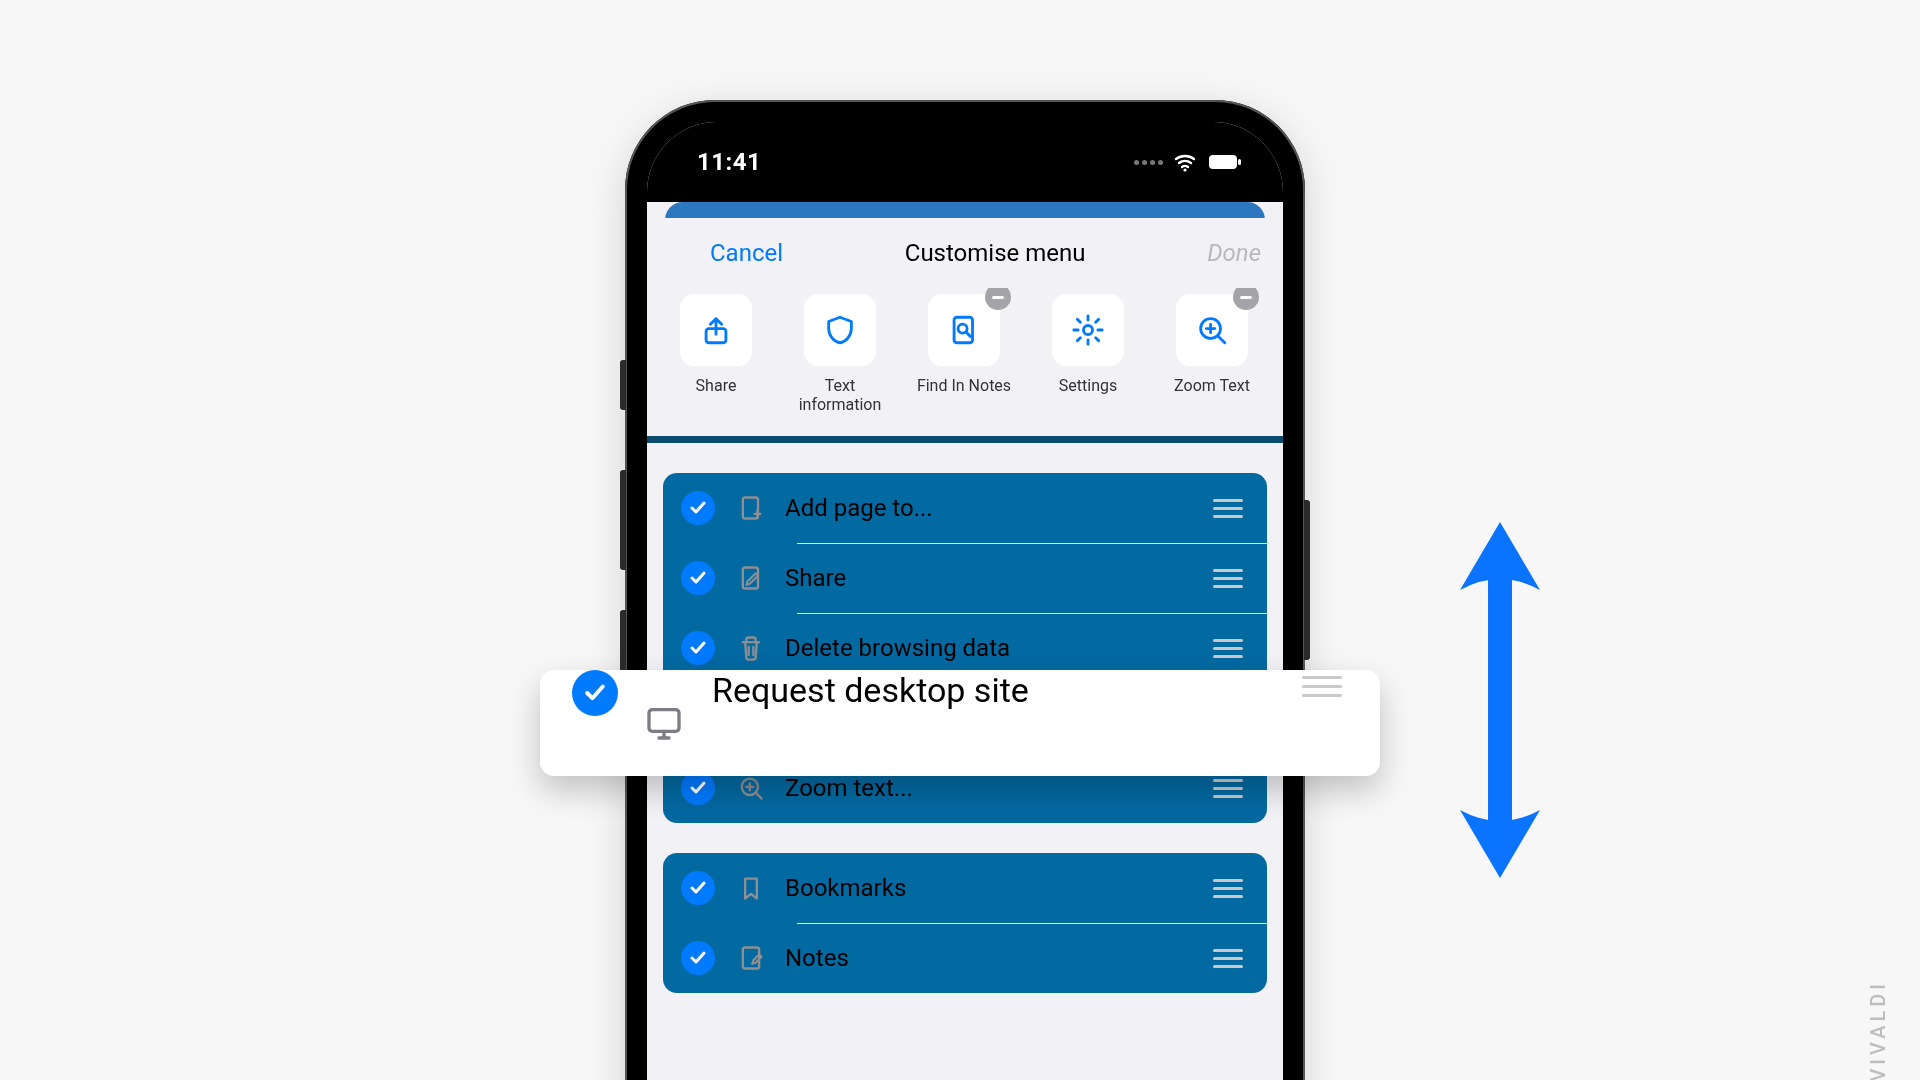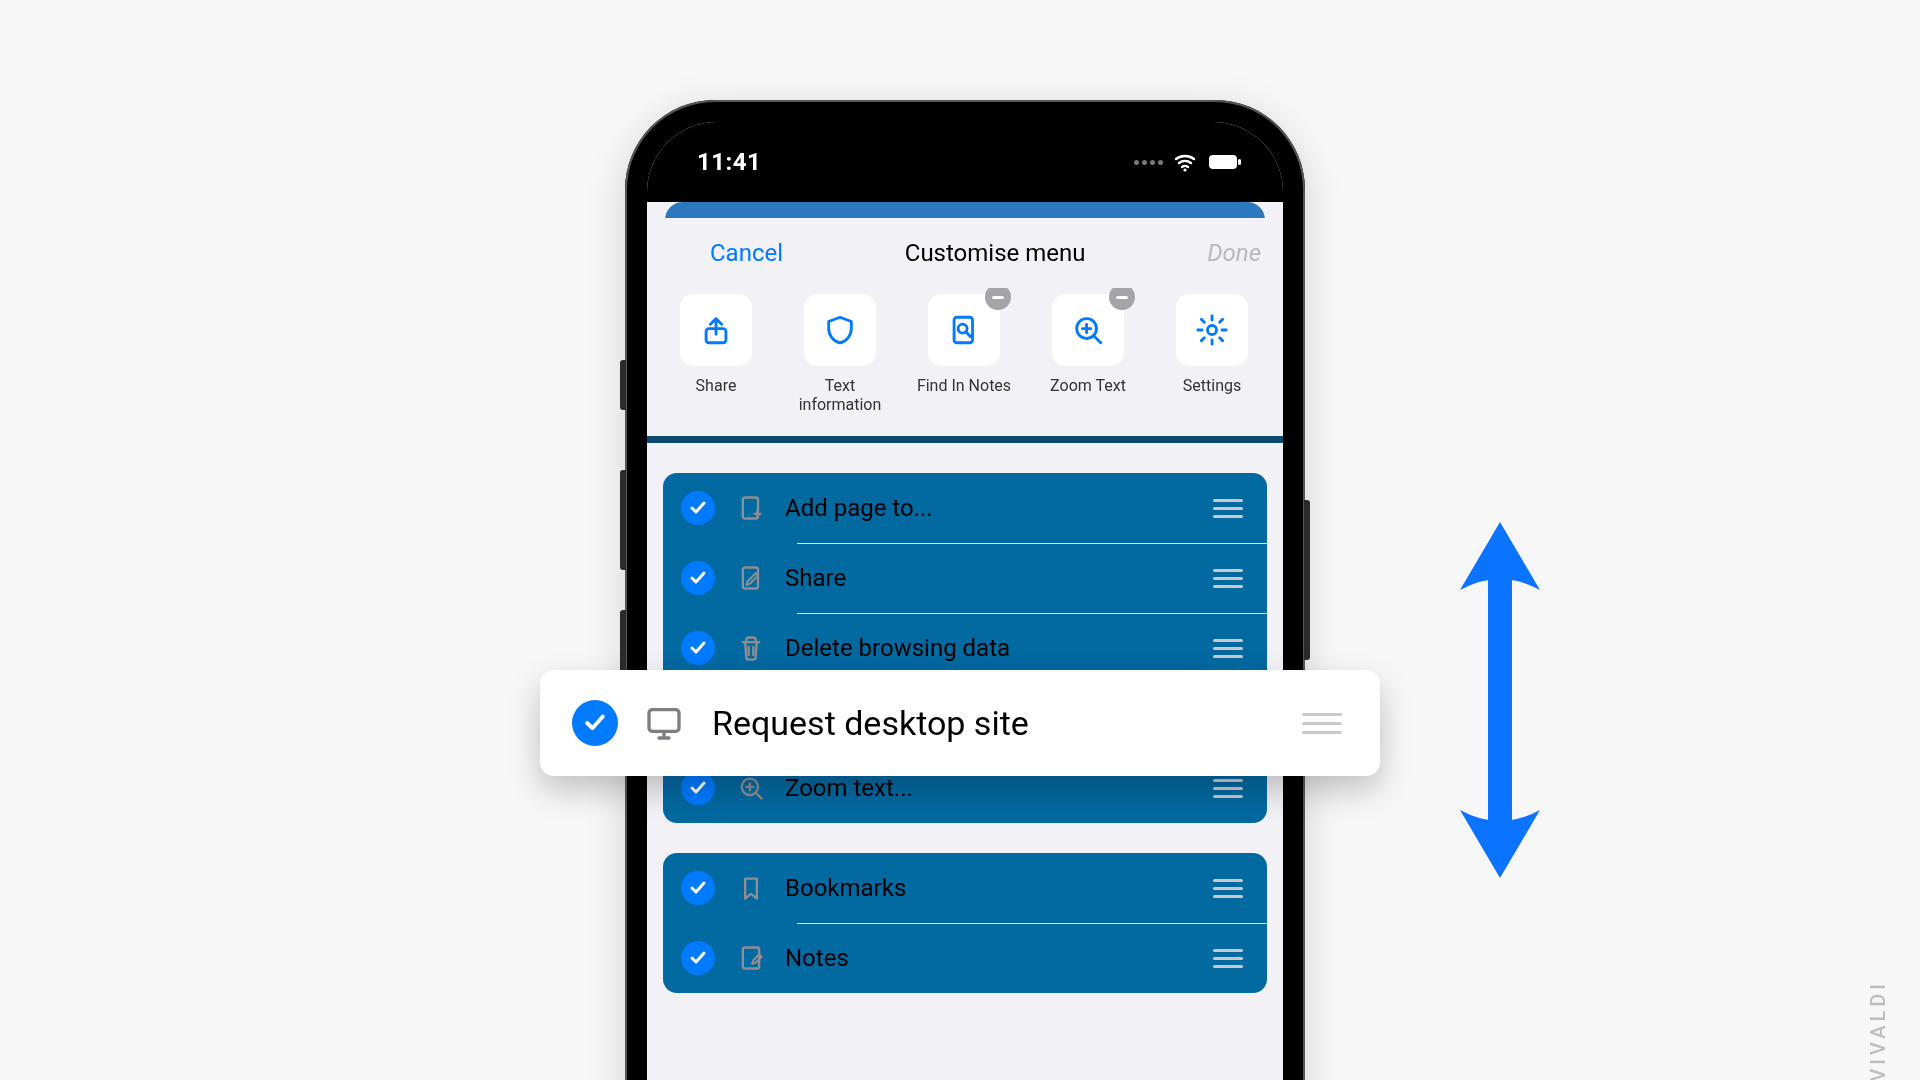--- a/index.html
+++ b/index.html
@@ -188,21 +188,20 @@
   .float-row {
     position:absolute;
     left:540px;
     top:670px;
     width:840px;
     height:106px;
     background:#fff;
     border-radius:14px;
     box-shadow:0 14px 32px rgba(0,0,0,0.22);
     display:flex;
-    align-items:center;
     padding:0 32px 0 32px;
     z-index:20;
   }
   .float-row .check { width:46px; height:46px; }
   .float-row .row-icon { margin-left:24px; width:44px; }
   .float-row .row-label { font-size:34px; margin-left:26px; }
   .float-row .grip span { width:40px; height:3px; background:#c9c9cd; }
   .float-row .grip { gap:6px; }
 
   
@@ -354,36 +353,36 @@
           <div class="tool">
     <div class="remove-badge"></div>
     <div class="tool-box">
       <svg width="34" height="34" viewBox="0 0 24 24" style="color:#007aff">
                 <use href="#i-find"></use>
               </svg>
     </div>
     <div class="tool-label">Find In Notes</div>
           </div>
           <div class="tool">
+
+    <div class="tool-box">
+      <svg width="34" height="34" viewBox="0 0 24 24" style="color:#007aff">
+                <use href="#i-gear"></use>
+              </svg>
+    </div>
+    <div class="tool-label">Settings</div>
+          </div>
+          <div class="tool">
     <div class="remove-badge"></div>
     <div class="tool-box">
       <svg width="34" height="34" viewBox="0 0 24 24" style="color:#007aff">
                 <use href="#i-zoom"></use>
               </svg>
     </div>
     <div class="tool-label">Zoom Text</div>
-          </div>
-          <div class="tool">
-
-    <div class="tool-box">
-      <svg width="34" height="34" viewBox="0 0 24 24" style="color:#007aff">
-                <use href="#i-gear"></use>
-              </svg>
-    </div>
-    <div class="tool-label">Settings</div>
           </div>
           <div class="tool">
     
     
     </div>
         </div>
 
       <div class="list-group" id="group1">
           <div class="row">
     <div class="check">

